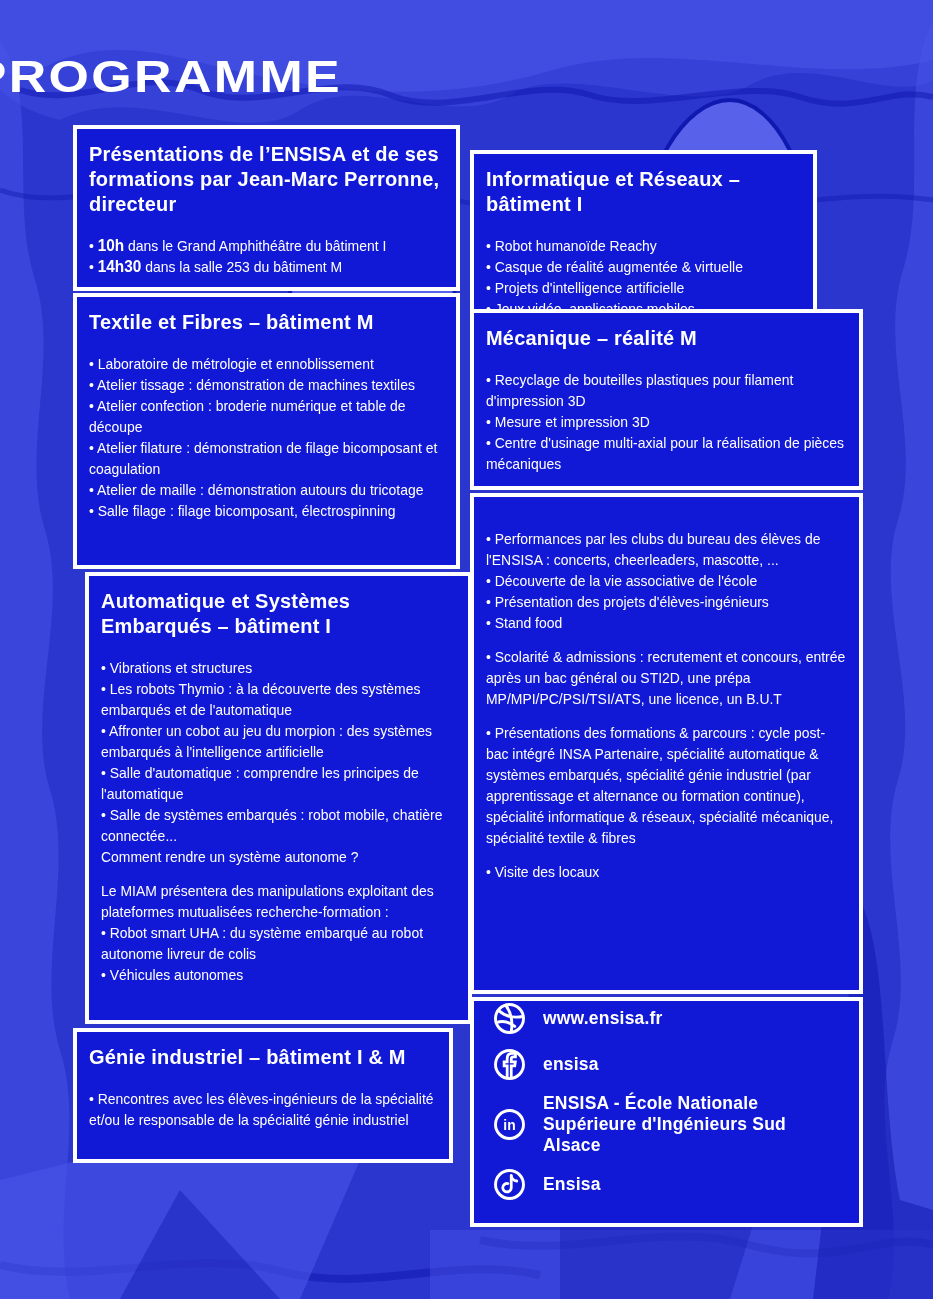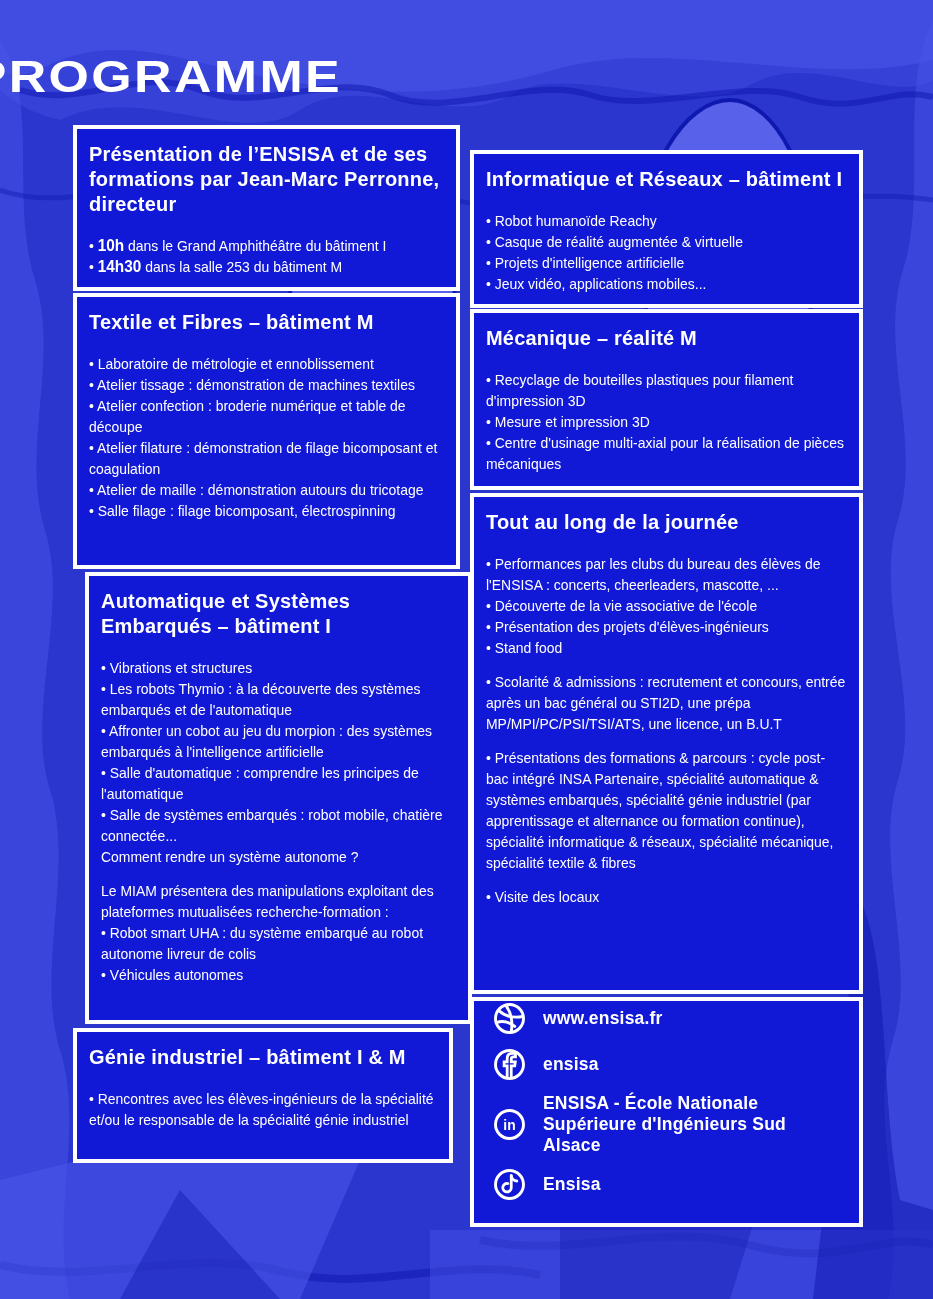--- a/index.html
+++ b/index.html
@@ -37,21 +37,21 @@
   .box .body p{
     font-size:15px;line-height:21px;font-weight:normal;
   }
   .box .body p.gap{margin-top:13px}
   .box .body p strong{font-size:16.5px}
   
   .b-l0{left:73px;top:125px;width:387px;min-height:164px}
   .b-l1{left:73px;top:293px;width:387px;min-height:276px}
   .b-l2{left:85px;top:572px;width:387px;min-height:452px}
   .b-l3{left:73px;top:1028px;width:380px;min-height:135px}
-  .b-r0{left:470px;top:150px;width:393px;min-height:155px}
+  .b-r0{left:470px;top:150px;width:347px;min-height:155px}
   .b-r1{left:470px;top:309px;width:393px;min-height:181px}
   .b-r2{left:470px;top:493px;width:393px;min-height:501px}
   .b-r3{left:470px;top:997px;width:393px;min-height:226px;padding-top:0}
   
   .social-row{display:flex;align-items:center;gap:16px;margin:0 0 11px 6px}
   .social-icon{width:35px;height:35px;flex:0 0 35px}
   .social-icon svg{width:35px;height:35px;display:block}
   .social-label{font-weight:bold;font-size:17.5px;line-height:1.2;letter-spacing:.2px}
 </style>
 </head>
@@ -81,21 +81,21 @@
     <path d="M560 1150l90-30 120 50-40 129H560Z" style="fill:var(--art-dark)" opacity=".35"></path>
     <path d="M180 1190l100 109H120Z" style="fill:var(--art-dark)" opacity=".4"></path>
   </svg>
 
   <h1 class="page-title">
     <span>PROGRAMME</span>
   </h1>
 
   <div id="boxes">
       <section class="box b-l0">
-        <h2>Présentation de l’ENSISA et de ses formations par Jean-Marc Perronne, directeur</h2>
+        <h2>Présentations de l’ENSISA et de ses formations par Jean-Marc Perronne, directeur</h2>
         <div class="body">
           <p><span>• </span><strong>10h</strong> dans le Grand Amphithéâtre du bâtiment I</p>
           <p><span>• </span><strong>14h30</strong> dans la salle 253 du bâtiment M</p>
         </div>
       </section>
       <section class="box b-l1">
         <h2>Textile et Fibres – bâtiment M</h2>
         <div class="body">
           <p><span>• </span>Laboratoire de métrologie et ennoblissement</p>
           <p><span>• </span>Atelier tissage : démonstration de machines textiles</p>
@@ -136,21 +136,20 @@
       </section>
       <section class="box b-r1">
         <h2>Mécanique – réalité M</h2>
         <div class="body">
           <p><span>• </span>Recyclage de bouteilles plastiques pour filament d'impression 3D</p>
           <p><span>• </span>Mesure et impression 3D</p>
           <p><span>• </span>Centre d'usinage multi-axial pour la réalisation de pièces mécaniques</p>
         </div>
       </section>
       <section class="box b-r2">
-        <h2>Tout au long de la journée</h2>
         <div class="body">
           <p><span>• </span>Performances par les clubs du bureau des élèves de l'ENSISA : concerts, cheerleaders, mascotte, ...</p>
           <p><span>• </span>Découverte de la vie associative de l'école</p>
           <p><span>• </span>Présentation des projets d'élèves-ingénieurs</p>
           <p><span>• </span>Stand food</p>
           <p class="gap"><span>• </span>Scolarité &amp; admissions : recrutement et concours, entrée après un bac général ou STI2D, une prépa MP/MPI/PC/PSI/TSI/ATS, une licence, un B.U.T</p>
           <p class="gap"><span>• </span>Présentations des formations &amp; parcours : cycle post-bac intégré INSA Partenaire, spécialité automatique &amp; systèmes embarqués, spécialité génie industriel (par apprentissage et alternance ou formation continue), spécialité informatique &amp; réseaux, spécialité mécanique, spécialité textile &amp; fibres</p>
           <p class="gap"><span>• </span>Visite des locaux</p>
         </div>
       </section>

